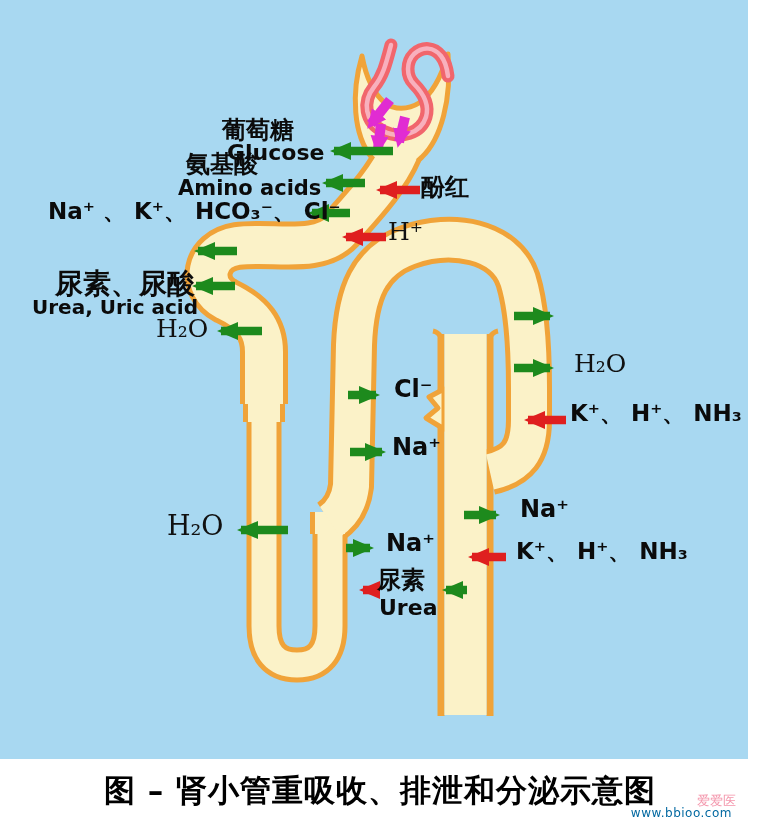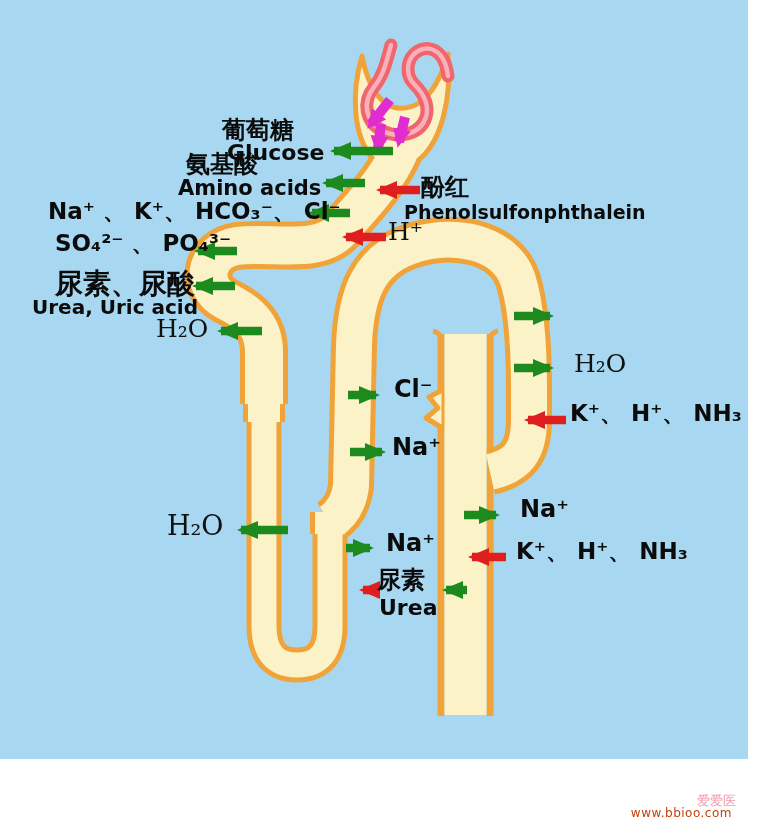--- a/index.html
+++ b/index.html
@@ -5,21 +5,21 @@
   html,body{margin:0;padding:0;}
   #stage{position:relative;width:748px;height:831px;background:#ffffff;overflow:hidden;
          font-family:"DejaVu Sans","Liberation Sans",sans-serif;}
   #sky{position:absolute;left:0;top:0;width:760px;height:759px;background:#a8d8f1;}
   svg{position:absolute;left:0;top:0;}
   .label{position:absolute;font-weight:bold;color:#0b0b0b;white-space:nowrap;line-height:1.05;}
   .serif{font-family:"DejaVu Serif","Liberation Serif",serif;font-weight:normal;color:#111;}
   .caption{position:absolute;left:0;top:770px;width:760px;text-align:center;
            font-size:31px;font-weight:bold;color:#000;letter-spacing:1px;}
   .wm{position:absolute;right:16px;top:806px;font-size:12px;font-weight:normal;
-      color:#c2410c;letter-spacing:0.5px;}
+      color:#0369a1;letter-spacing:0.5px;}
   .wm-pink{position:absolute;right:12px;top:792px;font-size:13px;color:#f2849e;
            opacity:0.85;font-weight:normal;}
 </style>
 </head>
 <body>
 
 <div id="stage">
   <div id="sky"></div>
 
   <svg width="760" height="760" viewBox="0 0 760 760">
@@ -103,33 +103,32 @@
       <path d="M 377,590 L 363,590" marker-end="url(#hr)"></path>
       <path d="M 506,557 L 472,557" marker-end="url(#hr)"></path>
     </g>
   </svg>
 
   <div class="label" style="left:222px;top:118px;font-size:24px;">葡萄糖</div>
   <div class="label" style="left:227px;top:141px;font-size:22px;text-align:right;">Glucose</div>
   <div class="label" style="left:186px;top:152px;font-size:24px;">氨基酸</div>
   <div class="label" style="left:178px;top:177px;font-size:21px;">Amino acids</div>
   <div class="label" style="left:48px;top:199px;font-size:23px;">Na⁺ 、 K⁺、 HCO₃⁻、 Cl⁻</div>
-  <div class="label" style="left:55px;top:231px;font-size:23px;">SO₄²⁻ 、 PO₄³⁻</div>
   <div class="label" style="left:40px;top:269px;font-size:28px;margin-left:15px;">尿素、尿酸</div>
   <div class="label" style="left:32px;top:297px;font-size:20px;">Urea,  Uric acid</div>
   <div class="label serif" style="left:156px;top:316px;font-size:25px;">H₂O</div>
   <div class="label" style="left:421px;top:175px;font-size:24px;text-align:center;">酚红</div>
-  <div class="label" style="left:404px;top:203px;font-size:19px;">Phenolsulfonphthalein</div>
   <div class="label serif" style="left:388px;top:219px;font-size:25px;">H⁺</div>
   <div class="label" style="left:394px;top:377px;font-size:24px;">Cl⁻</div>
   <div class="label" style="left:392px;top:435px;font-size:24px;">Na⁺</div>
   <div class="label serif" style="left:574px;top:351px;font-size:25px;">H₂O</div>
   <div class="label" style="left:570px;top:401px;font-size:23px;">K⁺、 H⁺、 NH₃</div>
   <div class="label serif" style="left:167px;top:512px;font-size:27px;">H₂O</div>
   <div class="label" style="left:386px;top:531px;font-size:24px;">Na⁺</div>
   <div class="label" style="left:377px;top:568px;font-size:24px;">尿素</div>
   <div class="label" style="left:379px;top:596px;font-size:22px;">Urea</div>
   <div class="label" style="left:520px;top:497px;font-size:24px;">Na⁺</div>
   <div class="label" style="left:516px;top:539px;font-size:23px;">K⁺、 H⁺、 NH₃</div>
 
+  <div class="caption">图 – 肾小管重吸收、排泄和分泌示意图</div>
   <div class="wm-pink">爱爱医</div>
   <div class="wm">www.bbioo.com</div>
 </div>
 
 </body></html>

